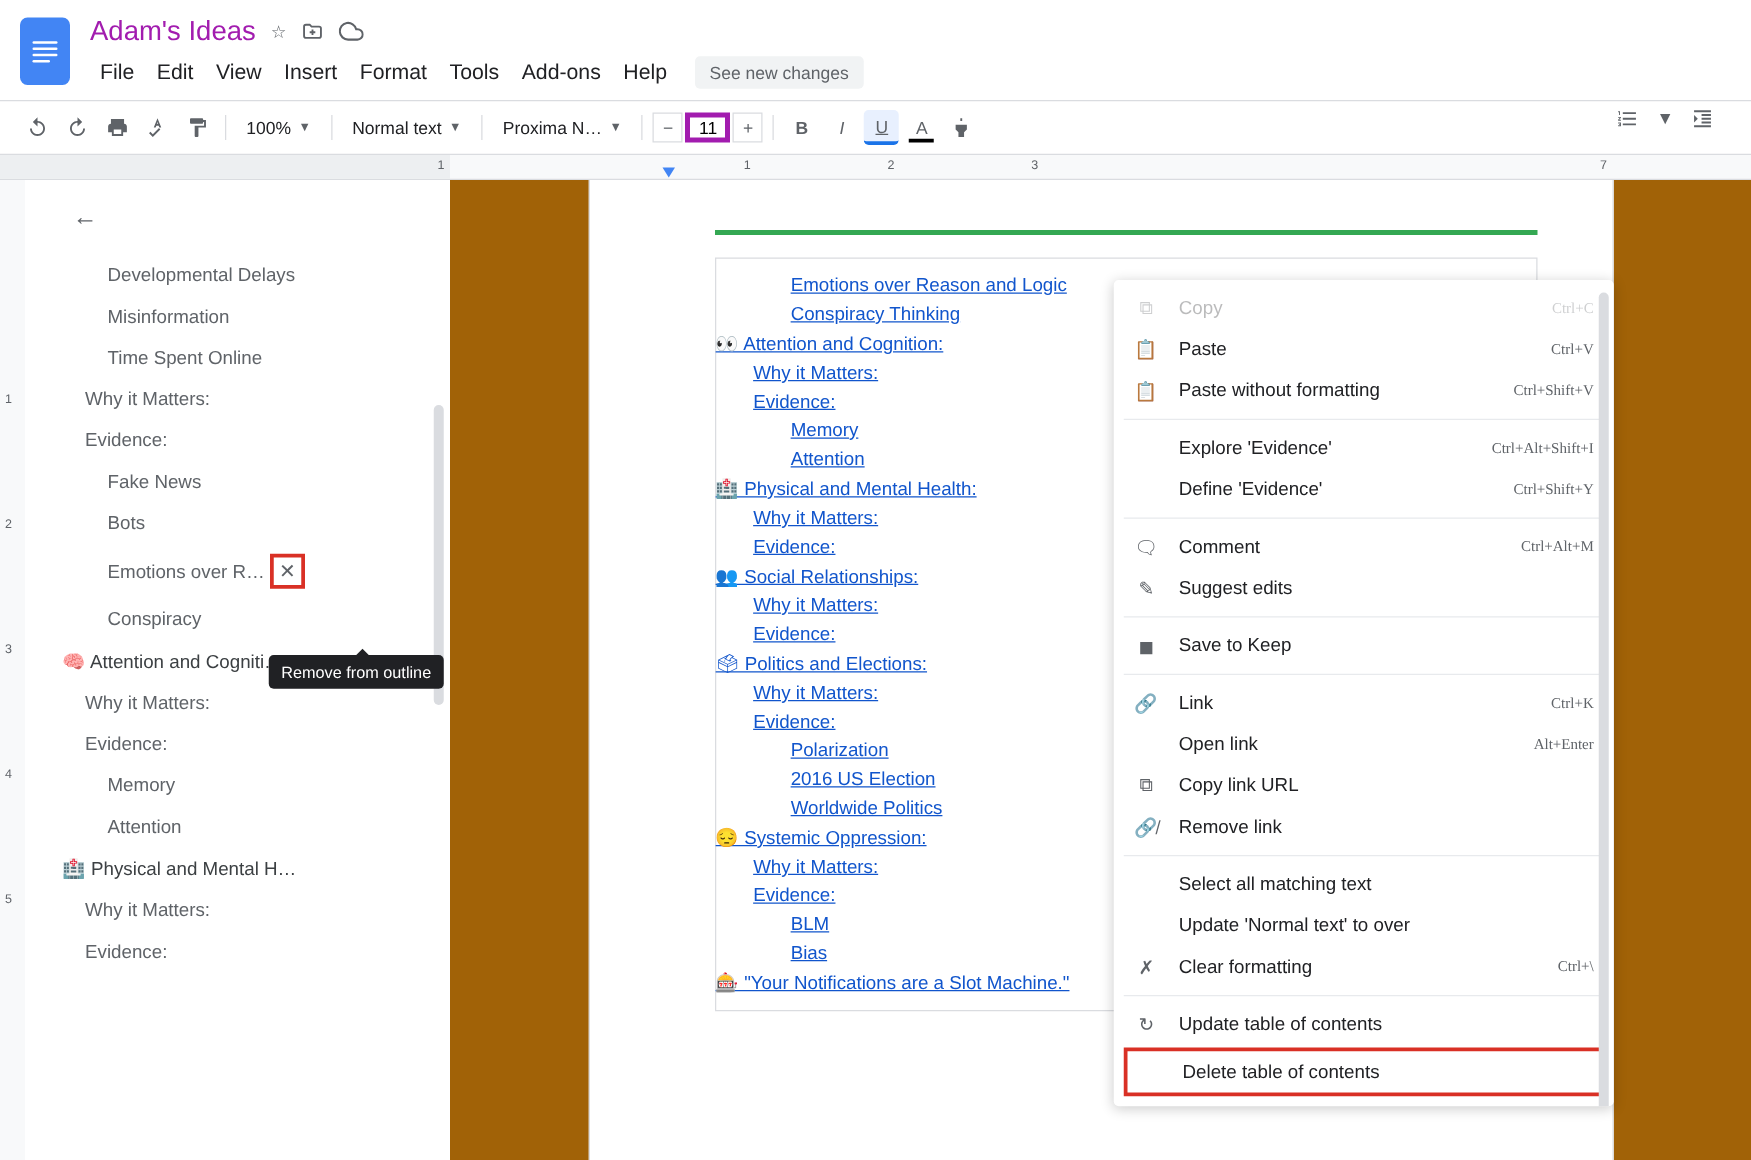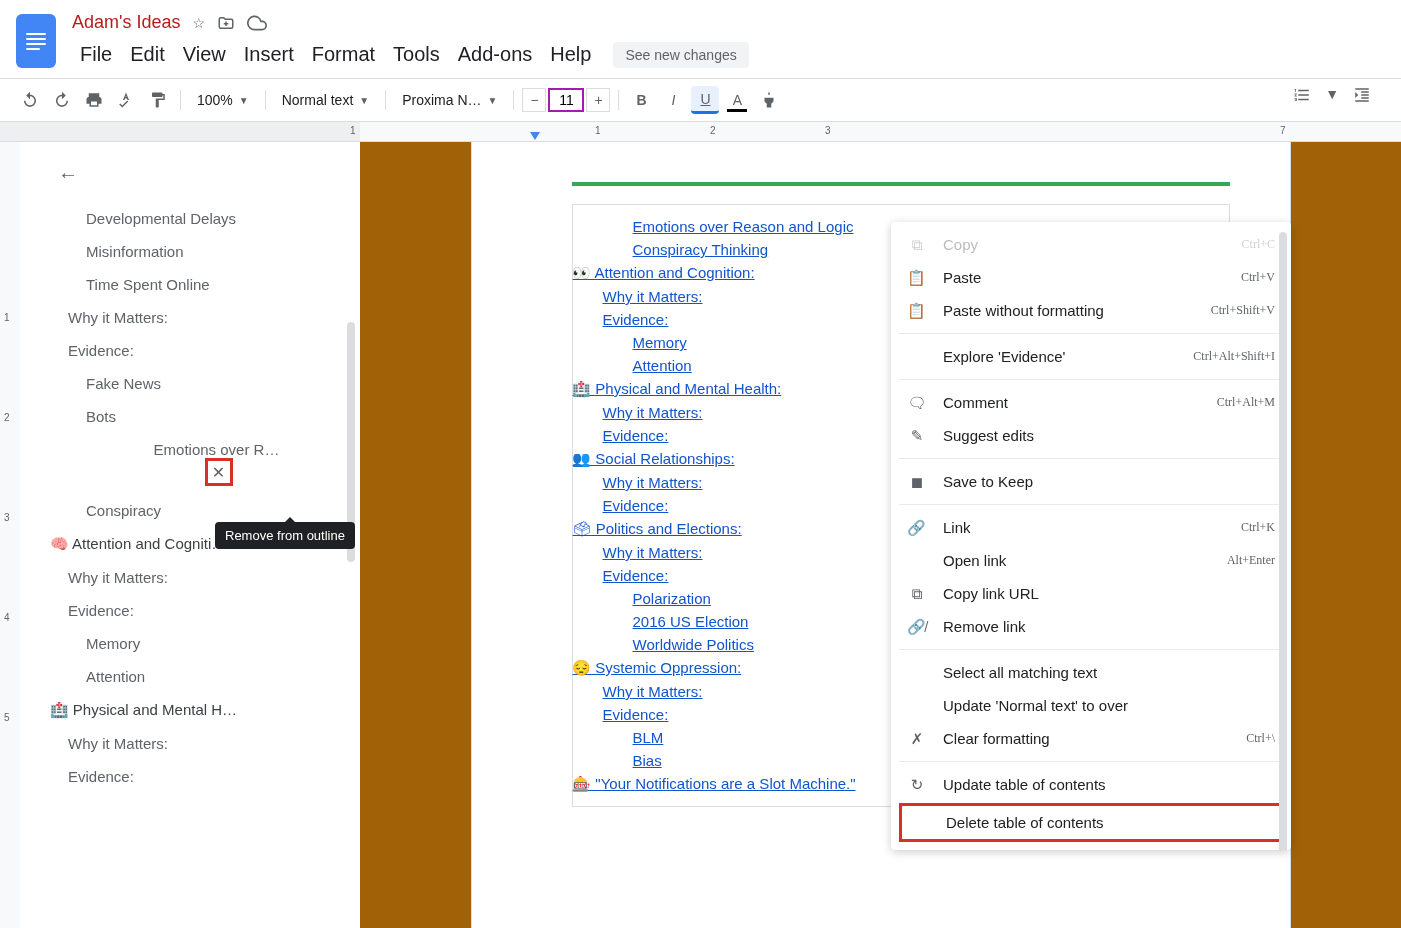--- a/index.html
+++ b/index.html
@@ -6,35 +6,35 @@
 body { background: #fff; color: #202124; font-size: 14px; overflow: hidden; }
 
 
 .header { padding: 8px 16px 0 16px; display: flex; align-items: flex-start; gap: 16px; }
 .logo { width: 40px; height: 54px; background: #4285f4; border-radius: 6px; display: flex; align-items: center; justify-content: center; margin-top: 6px; }
 .logo-lines { display: flex; flex-direction: column; gap: 3px; }
 .logo-line { width: 20px; height: 2px; background: #fff; border-radius: 1px; }
 .logo-line.short { width: 14px; }
 .header-main { flex: 1; }
 .title-row { display: flex; align-items: center; gap: 12px; padding: 4px 0; }
-.doc-title { font-size: 18px; color: #b91c1c; font-weight: 400; }
+.doc-title { font-size: 22px; color: #a21caf; font-weight: 400; }
 .title-icon { color: #5f6368; cursor: pointer; }
 .menu-row { display: flex; align-items: center; gap: 2px; padding: 2px 0 8px 0; }
-.menu-item { padding: 4px 8px; color: #202124; font-size: 20px; cursor: pointer; border-radius: 4px; }
+.menu-item { padding: 4px 8px; color: #202124; font-size: 17px; cursor: pointer; border-radius: 4px; }
 .see-changes { background: #f1f3f4; padding: 5px 12px; margin-left: 12px; border-radius: 4px; color: #5f6368; font-size: 14px; }
 
 
 .toolbar { border-top: 1px solid #dadce0; border-bottom: 1px solid #dadce0; padding: 4px 16px; display: flex; align-items: center; gap: 4px; height: 44px; }
 .tb-btn { width: 28px; height: 28px; display: flex; align-items: center; justify-content: center; color: #5f6368; cursor: pointer; border-radius: 4px; }
 .tb-sep { width: 1px; height: 20px; background: #dadce0; margin: 0 4px; }
 .tb-select { display: flex; align-items: center; gap: 6px; padding: 4px 8px; cursor: pointer; border-radius: 4px; color: #202124; }
 .tb-arrow { font-size: 10px; color: #5f6368; }
 .font-size-group { display: flex; align-items: center; gap: 2px; }
 .fs-btn { width: 24px; height: 24px; display: flex; align-items: center; justify-content: center; cursor: pointer; color: #5f6368; border: 1px solid #dadce0; }
-.fs-input { width: 36px; height: 24px; text-align: center; border: 2px solid #a21caf; font-size: 14px; }
+.fs-input { width: 36px; height: 24px; text-align: center; border: 4px solid #a21caf; font-size: 14px; }
 .tb-underline { border-bottom: 3px solid #1a73e8; background: #e8f0fe; }
 .tb-textcolor { position: relative; }
 .tb-textcolor::after { content:''; position:absolute; bottom:2px; left:4px; right:4px; height:3px; background:#000; }
 
 
 .ruler { height: 20px; background: #f8f9fa; border-bottom: 1px solid #dadce0; position: relative; display: flex; }
 .ruler-left { width: 360px; background: #edeff1; }
 .ruler-main { flex: 1; position: relative; font-size: 10px; color: #5f6368; }
 .ruler-num { position: absolute; top: 3px; }
 .ruler-marker { position: absolute; top: 10px; width: 0; height: 0; border-left: 5px solid transparent; border-right: 5px solid transparent; border-top: 8px solid #4285f4; }
@@ -45,21 +45,21 @@
 .vruler-num { position: absolute; left: 4px; }
 
 
 .outline { width: 340px; background: #fff; border-right: 1px solid transparent; padding: 12px 0 12px 30px; overflow-y: auto; position: relative; }
 .outline-scrollbar { position: absolute; right: 4px; top: 180px; width: 8px; height: 240px; background: #dadce0; border-radius: 4px; }
 .outline-back { width: 36px; height: 36px; display: flex; align-items: center; justify-content: center; color: #5f6368; cursor: pointer; margin-bottom: 12px; font-size: 20px; }
 .outline-item { padding: 8px 12px 8px 0; font-size: 15px; color: #5f6368; cursor: pointer; white-space: nowrap; overflow: hidden; text-overflow: ellipsis; position: relative; }
 .outline-item.l1 { padding-left: 0; color: #3c4043; }
 .outline-item.l2 { padding-left: 18px; }
 .outline-item.l3 { padding-left: 36px; }
-.outline-item.has-x { display: flex; align-items: center; flex-direction: column; }
+.outline-item.has-x { display: flex; align-items: center; }
 .outline-x { width: 28px; height: 28px; border: 3px solid #d93025; display: flex; align-items: center; justify-content: center; margin-left: 4px; font-size: 16px; color: #5f6368; cursor: pointer; }
 .outline-tooltip { position: absolute; background: #202124; color: #fff; padding: 6px 10px; font-size: 13px; border-radius: 4px; left: 195px; top: 380px; white-space: nowrap; z-index: 50; }
 .outline-tooltip::before { content:''; position:absolute; top:-5px; left:70px; border-left:5px solid transparent; border-right:5px solid transparent; border-bottom:5px solid #202124; }
 
 
 .page-wrap { flex: 1; background: #a16207; padding: 0 20px; overflow: hidden; }
 .page { background: #fff; max-width: 820px; margin: 0 auto; min-height: 100%; padding: 40px 60px 40px 100px; position: relative; border: 1px solid #dadce0; border-top: none; }
 .page-greenbar { height: 4px; background: #34a853; margin: 0 0 18px 0; }
 .toc-box { border: 1px solid #dadce0; padding: 10px 0; }
 .toc-link { color: #1155cc; text-decoration: underline; cursor: pointer; display: block; padding: 3px 0; font-size: 15px; }
@@ -303,20 +303,24 @@
     <div class="ctx-item">
       <span class="ctx-icon">📋</span>
       <span>Paste without formatting</span>
         <span class="ctx-shortcut">Ctrl+Shift+V</span>
     </div>
     <div class="ctx-sep"></div>
     <div class="ctx-item">
       <span>Explore 'Evidence'</span>
         <span class="ctx-shortcut">Ctrl+Alt+Shift+I</span>
     </div>
+    <div class="ctx-item">
+      <span>Define 'Evidence'</span>
+        <span class="ctx-shortcut">Ctrl+Shift+Y</span>
+    </div>
     <div class="ctx-sep"></div>
     <div class="ctx-item">
       <span class="ctx-icon">🗨</span>
       <span>Comment</span>
         <span class="ctx-shortcut">Ctrl+Alt+M</span>
     </div>
     <div class="ctx-item">
       <span class="ctx-icon">✎</span>
       <span>Suggest edits</span>
     </div>

